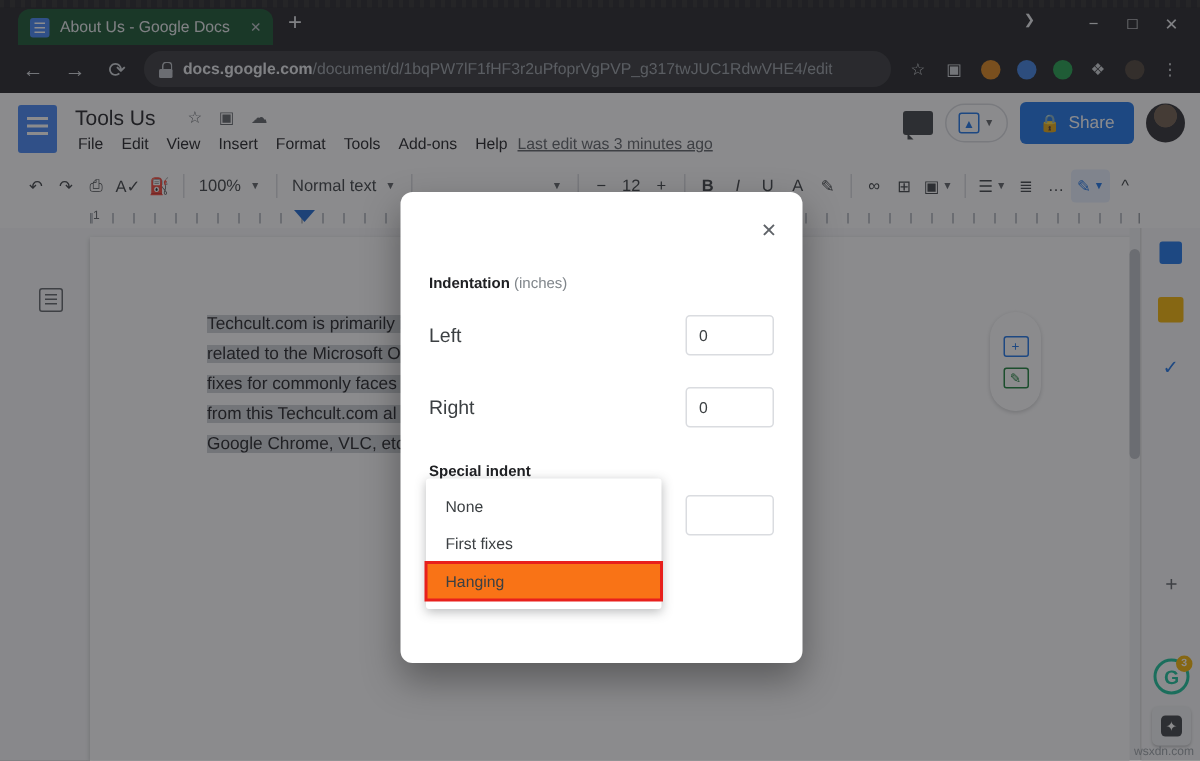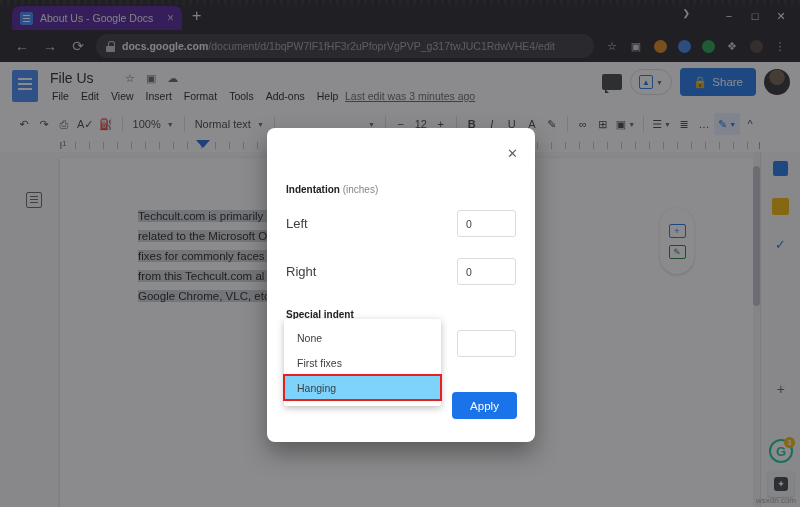--- a/index.html
+++ b/index.html
@@ -15,21 +15,21 @@
     position: absolute; left:0; top:0; width:800px; height:30px;
     background:#202124;
   }
   .win-strip {
     position:absolute; left:0; top:0; width:800px; height:5px;
     background:#1b1b1b;
     background-image: repeating-linear-gradient(90deg,#2a2a2a 0 3px,#202124 3px 7px);
   }
   .tab {
     position:absolute; left:12px; top:6px; width:170px; height:24px;
-    background:#4c1d95; border-radius:8px 8px 0 0;
+    background:#14532d; border-radius:8px 8px 0 0;
     display:flex; align-items:center; padding:0 8px; gap:7px;
   }
   .tab-favicon {
     width:13px; height:13px; background:#4285f4; border-radius:2px;
     position:relative; flex:0 0 auto;
   }
   .tab-favicon::before {
     content:""; position:absolute; left:3px; top:3px; width:7px; height:1.5px;
     background:#fff; box-shadow:0 3px 0 #fff, 0 6px 0 #fff;
   }
@@ -270,21 +270,21 @@
     background:#1a73e8; color:#fff; font-size:11.5px; border-radius:4px;
     display:flex; align-items:center; justify-content:center;
   }
   .dropdown {
     position:absolute; left:17px; top:191px; width:157px;
     background:#fff; border-radius:2px; box-shadow:0 2px 7px rgba(60,64,67,.35);
     padding:6px 0;
   }
   .dd-item { height:25px; display:flex; align-items:center; padding:0 13px;
              font-size:10.5px; color:#3c4043;text-align:center; }
-  .dd-item.sel { background:#7dd3fc; outline:2.5px solid #e8201c; outline-offset:-1px; }
+  .dd-item.sel { background:#f97316; outline:2.5px solid #e8201c; outline-offset:-1px; }
 </style>
 </head>
 <body>
 
 <div id="app">
 
   <div class="chrome-top">
     <div class="win-strip"></div>
 
     <div class="tab">
@@ -332,21 +332,21 @@
           <i class="ext-dot" style="background:#4a3f36"></i>
         </div>
       <div class="ext">⋮</div>
     </div>
   </div>
 
   <div class="docs">
 
     <div class="docs-head">
       <div class="docs-logo"></div>
-      <div class="doc-title">File Us</div>
+      <div class="doc-title">Tools Us</div>
       <div class="title-icons">
         <span>☆</span>
         <span>▣</span>
         <span>☁</span>
       </div>
 
       <div class="menubar">
         <span>File</span>
         <span>Edit</span>
         <span>View</span>
@@ -480,21 +480,20 @@
     <div class="num-field" style="top:82px">0</div>
 
     <div class="row-label" style="top:136px">Right</div>
     <div class="num-field" style="top:130px">0</div>
 
     <div class="sec-label" style="top:181px">Special indent</div>
     <div class="select-box"></div>
     <div class="num-field" style="top:202px"></div>
 
     <div class="cancel-ghost">Cancel</div>
-    <div class="apply-btn">Apply</div>
 
     <div class="dropdown">
       <div class="dd-item">None</div>
       <div class="dd-item">First fixes</div>
       <div class="dd-item sel">Hanging</div>
     </div>
   </div>
 
 </div>
 

